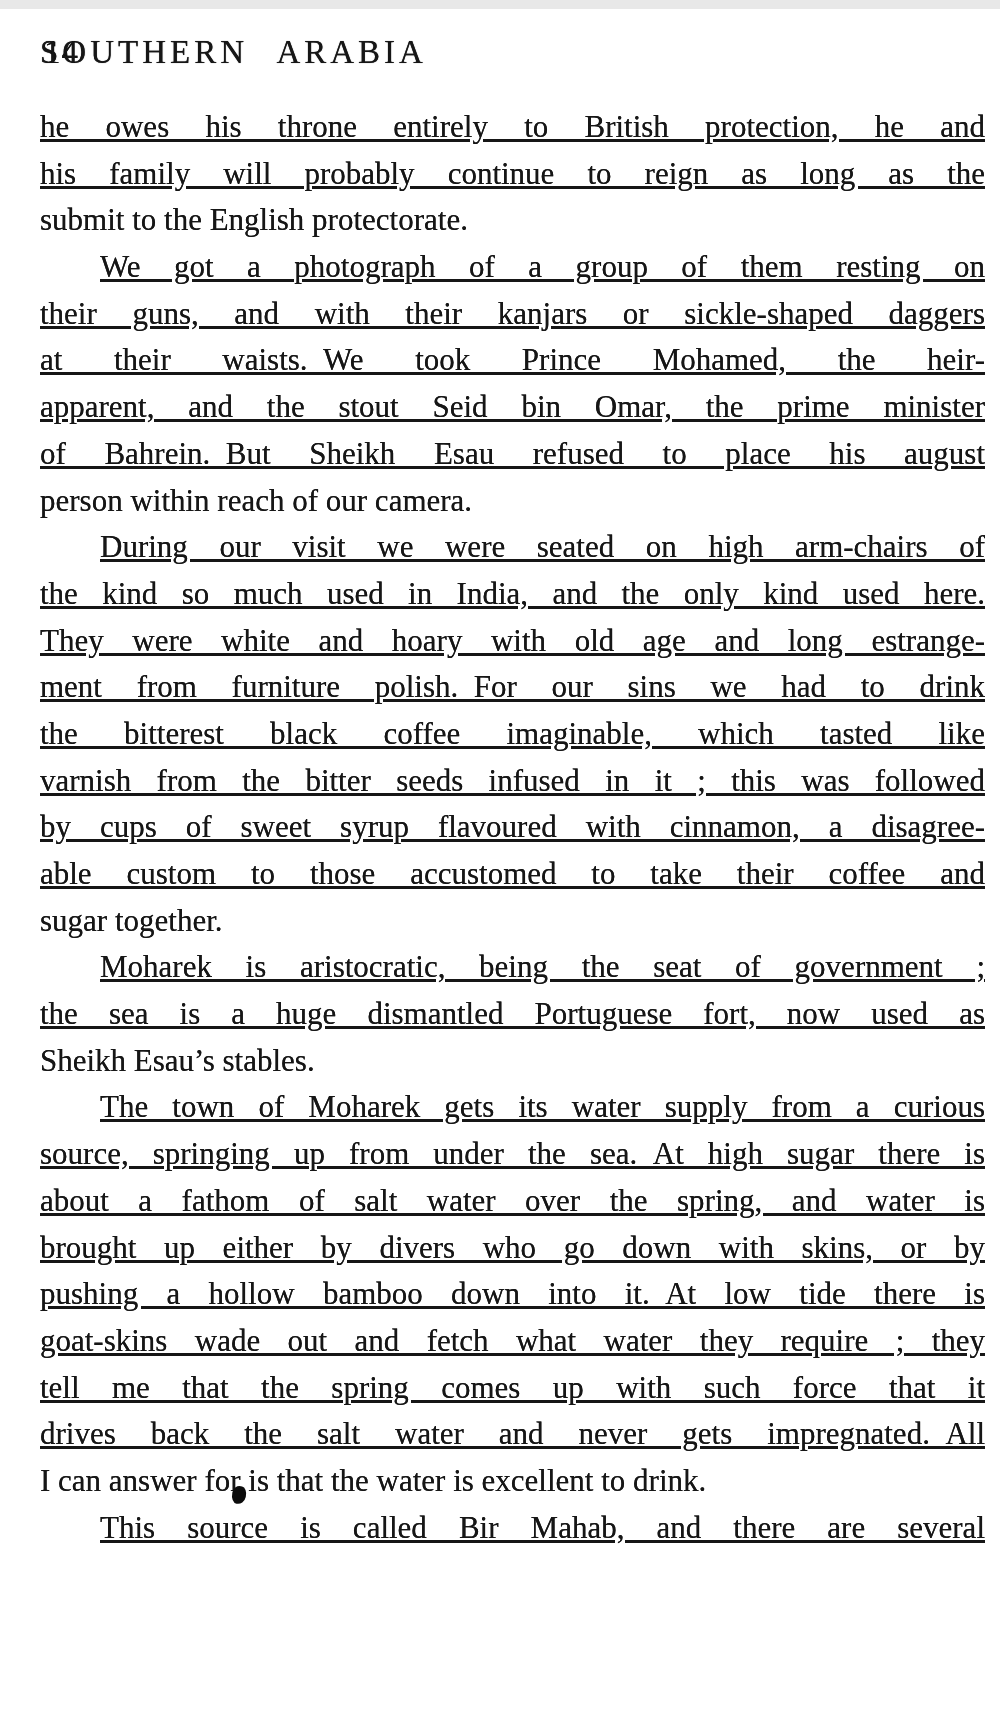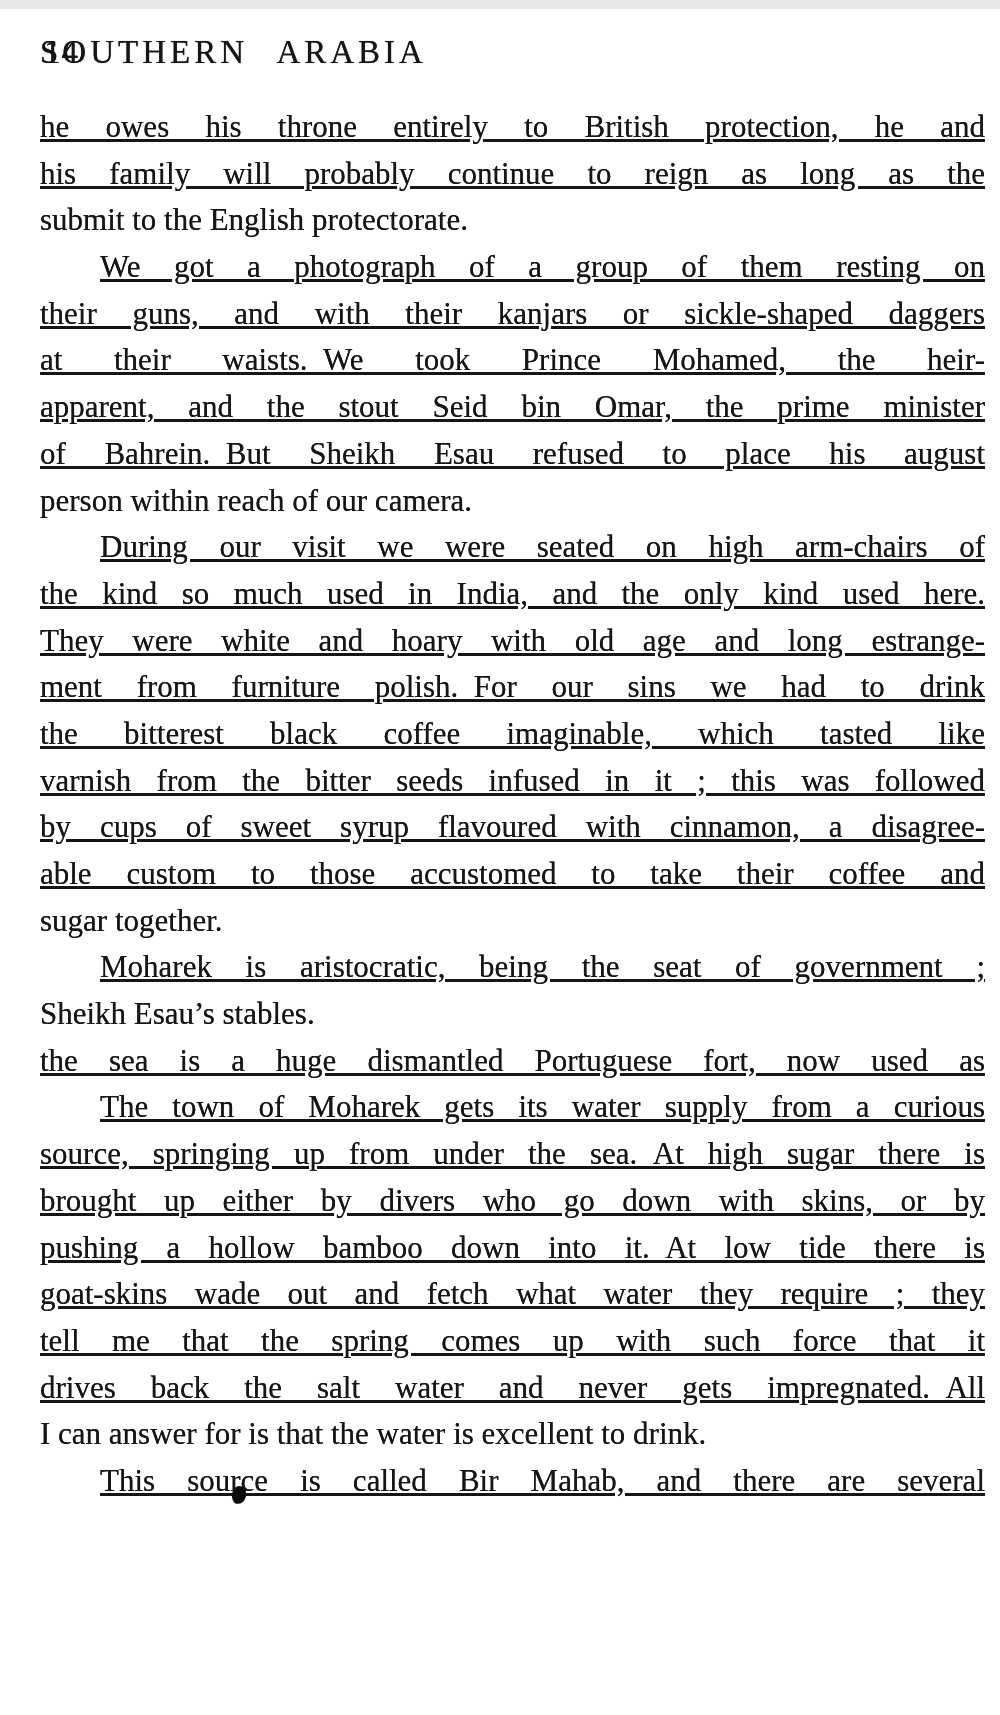--- a/index.html
+++ b/index.html
@@ -105,24 +105,25 @@
       <div class="line just indent">During our visit we were seated on high arm-chairs of</div>
       <div class="line just">the kind so much used in India, and the only kind used here.</div>
       <div class="line just">They were white and hoary with old age and long estrange-</div>
       <div class="line just">ment from furniture polish. For our sins we had to drink</div>
       <div class="line just">the bitterest black coffee imaginable, which tasted like</div>
       <div class="line just">varnish from the bitter seeds infused in it&nbsp;; this was followed</div>
       <div class="line just">by cups of sweet syrup flavoured with cinnamon, a disagree-</div>
       <div class="line just">able custom to those accustomed to take their coffee and</div>
       <div class="line flush">sugar together.</div>
       <div class="line just indent">Moharek is aristocratic, being the seat of government&nbsp;;</div>
+      <div class="line just">the sea is a huge dismantled Portuguese fort, now used as</div>
       <div class="line flush">Sheikh Esau’s stables.</div>
-      <div class="line just">the sea is a huge dismantled Portuguese fort, now used as</div>
       <div class="line just indent">The town of Moharek gets its water supply from a curious</div>
       <div class="line just">source, springing up from under the sea. At high sugar there is</div>
+      <div class="line just">about a fathom of salt water over the spring, and water is</div>
       <div class="line just">brought up either by divers who go down with skins, or by</div>
       <div class="line just">pushing a hollow bamboo down into it. At low tide there is</div>
       <div class="line just">goat-skins wade out and fetch what water they require&nbsp;; they</div>
       <div class="line just">tell me that the spring comes up with such force that it</div>
       <div class="line just">drives back the salt water and never gets impregnated. All</div>
       <div class="line flush">I can answer for is that the water is excellent to drink.</div>
       <div class="line just indent">This source is called Bir Mahab, and there are several</div>
     </div>
 
   <div class="ink-blot"></div>

